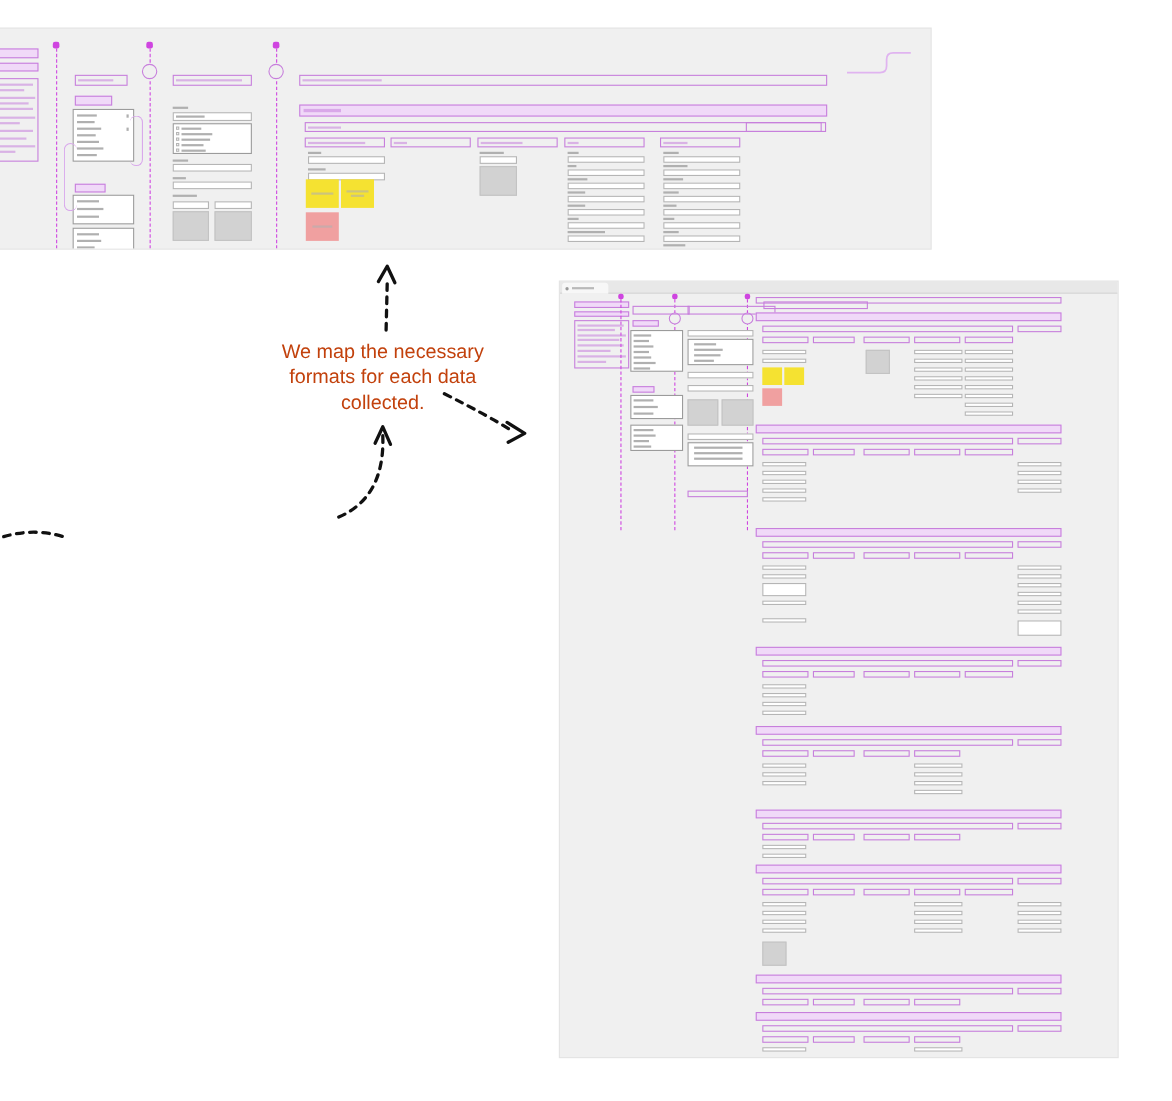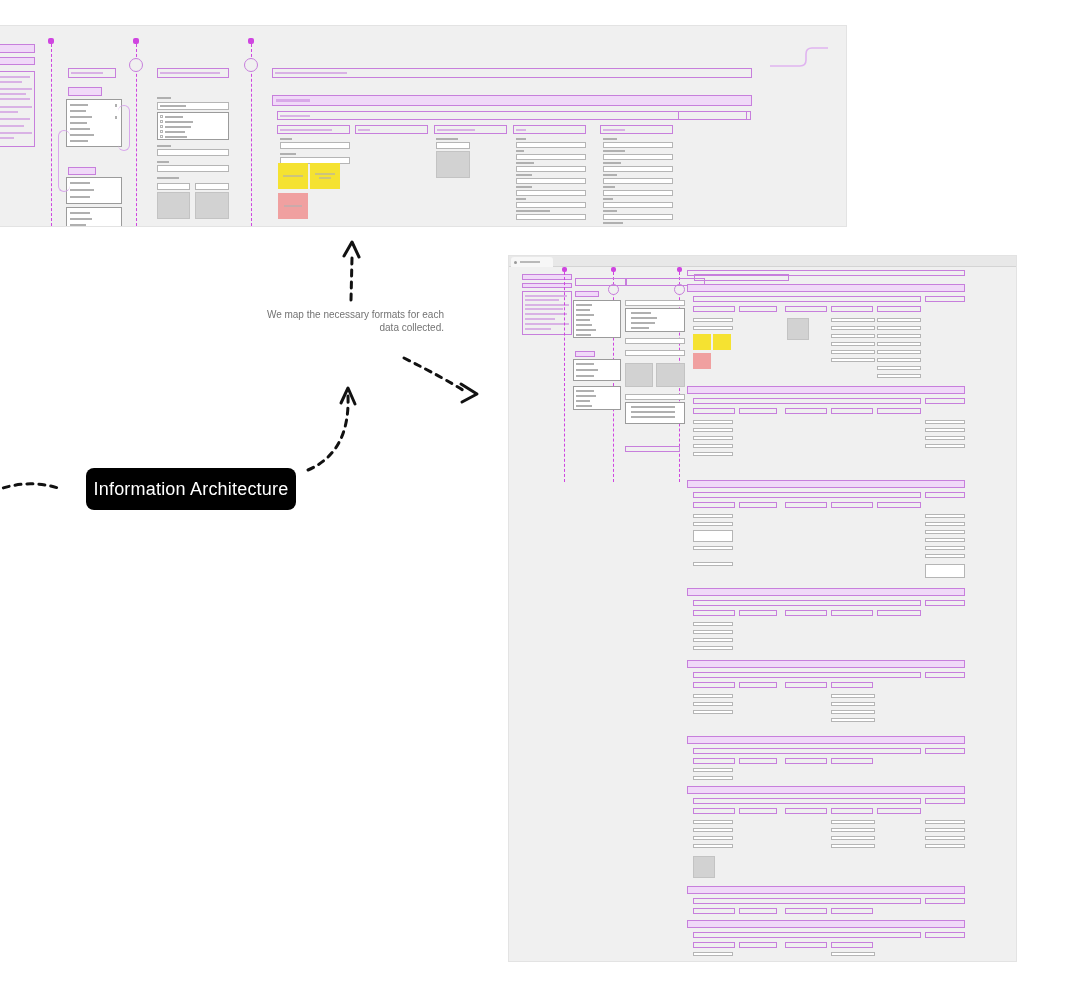--- a/index.html
+++ b/index.html
@@ -38,23 +38,23 @@
     background: #000000;
     border-radius: 8px;
     color: #ffffff;
     display: flex; align-items: center; justify-content: center;
     font-size: 18px;
     letter-spacing: .2px;
     white-space: nowrap;
   }
   .note {
     position: absolute;
-    color: #737373;
-    text-align: right;
-    font-size: 10px;
+    color: #c2410c;
+    text-align: center;
+    font-size: 18px;
     line-height: 1.3;
   }
   svg.arrows { position: absolute; left: 0; top: 0; width: 1065px; height: 1001px; pointer-events: none; }
 
   
   .chrome { position: absolute; background: #e8e8e8; border-bottom: 1px solid #d4d4d4; }
   .chrome-tab { position: absolute; background: #f7f7f7; border-radius: 3px 3px 0 0; }
   .chrome-tab-dot { position: absolute; width: 3px; height: 3px; border-radius: 50%; background: #9a9a9a; }
   .chrome-tab-text { position: absolute; height: 2px; background: #b9b9b9; }
 </style>
@@ -228,21 +228,20 @@
 
     <path d="M 351 300 L 352 258" fill="none" stroke="#111" stroke-width="3" stroke-dasharray="6 6" stroke-linecap="round"></path>
     <path d="M 344 256 L 352 242 L 359 257" fill="none" stroke="#111" stroke-width="3" stroke-linejoin="round" stroke-linecap="round"></path>
 
     <path d="M 404 358 Q 444 378 466 392" fill="none" stroke="#111" stroke-width="3" stroke-dasharray="6 6" stroke-linecap="round"></path>
     <path d="M 461 384 L 477 394 L 462 402" fill="none" stroke="#111" stroke-width="3" stroke-linejoin="round" stroke-linecap="round"></path>
   </svg>
 
   <div class="note" style="left:252px; top:308px; width:192px;">We map the necessary formats for each data collected.</div>
 
-  <div class="callout" style="left:86px; top:468px; width:210px; height:42px;">Information Architecture</div>
 
 
   <div class="panel shadowed" style="left:509px; top:256px; width:507px; height:705px; background:#f0f0f0;">
 
     <div class="chrome" style="left:0; top:0; width:507px; height:11px;"></div>
     <div class="chrome-tab" style="left:2px; top:1px; width:42px; height:10px;"></div>
     <div class="chrome-tab-dot" style="left:5px; top:5px;"></div>
     <div class="chrome-tab-text" style="left:11px; top:5px; width:20px;"></div>
 
     <div class="wf-bar" style="left:13px; top:18px; width:50px; height:6px;"></div>

